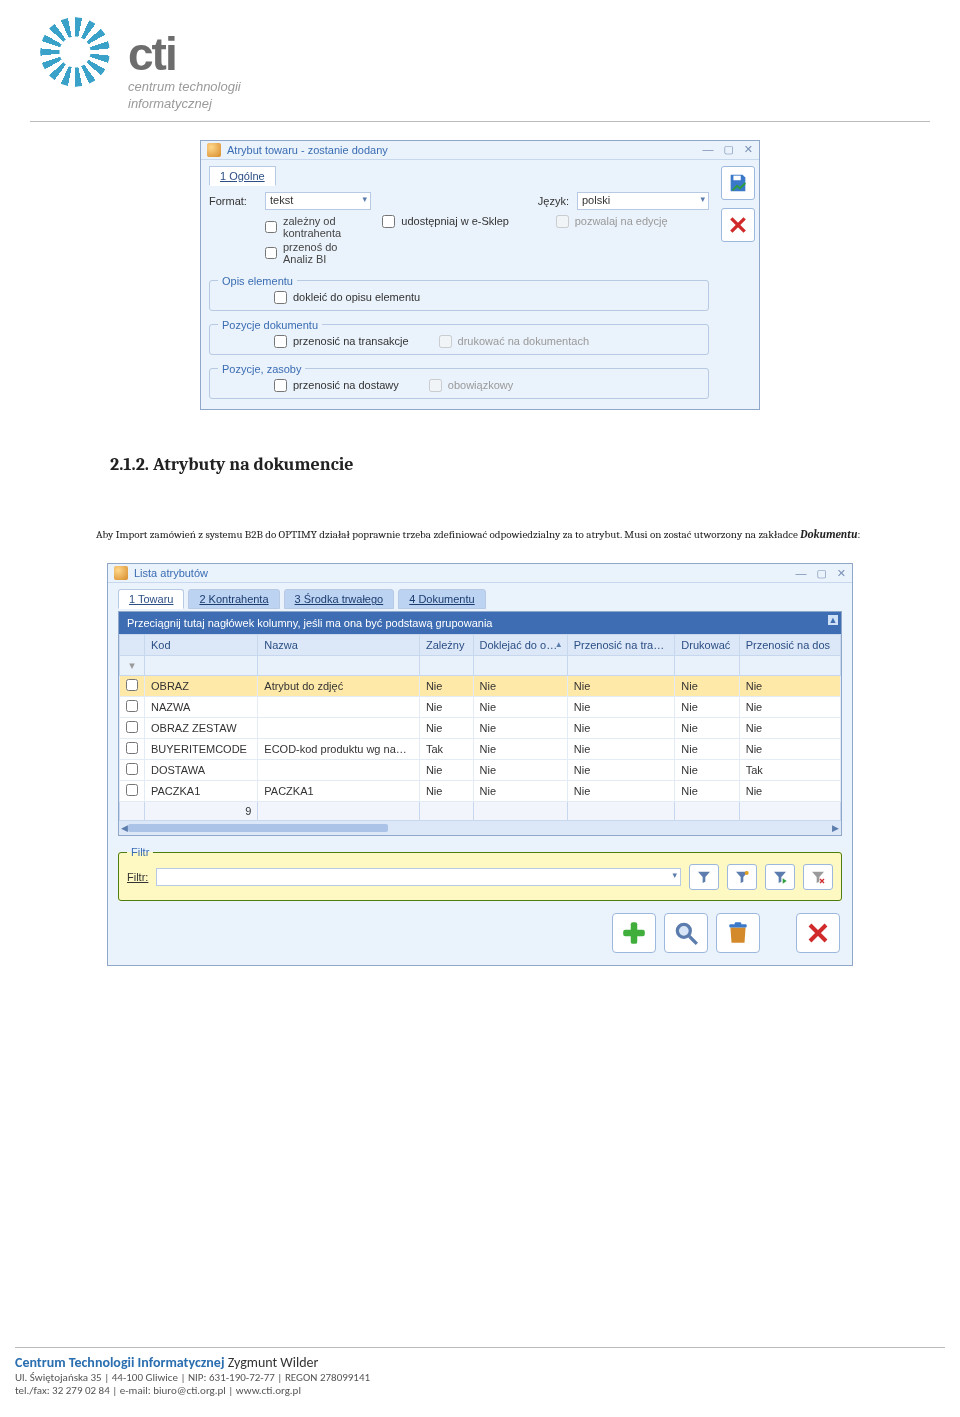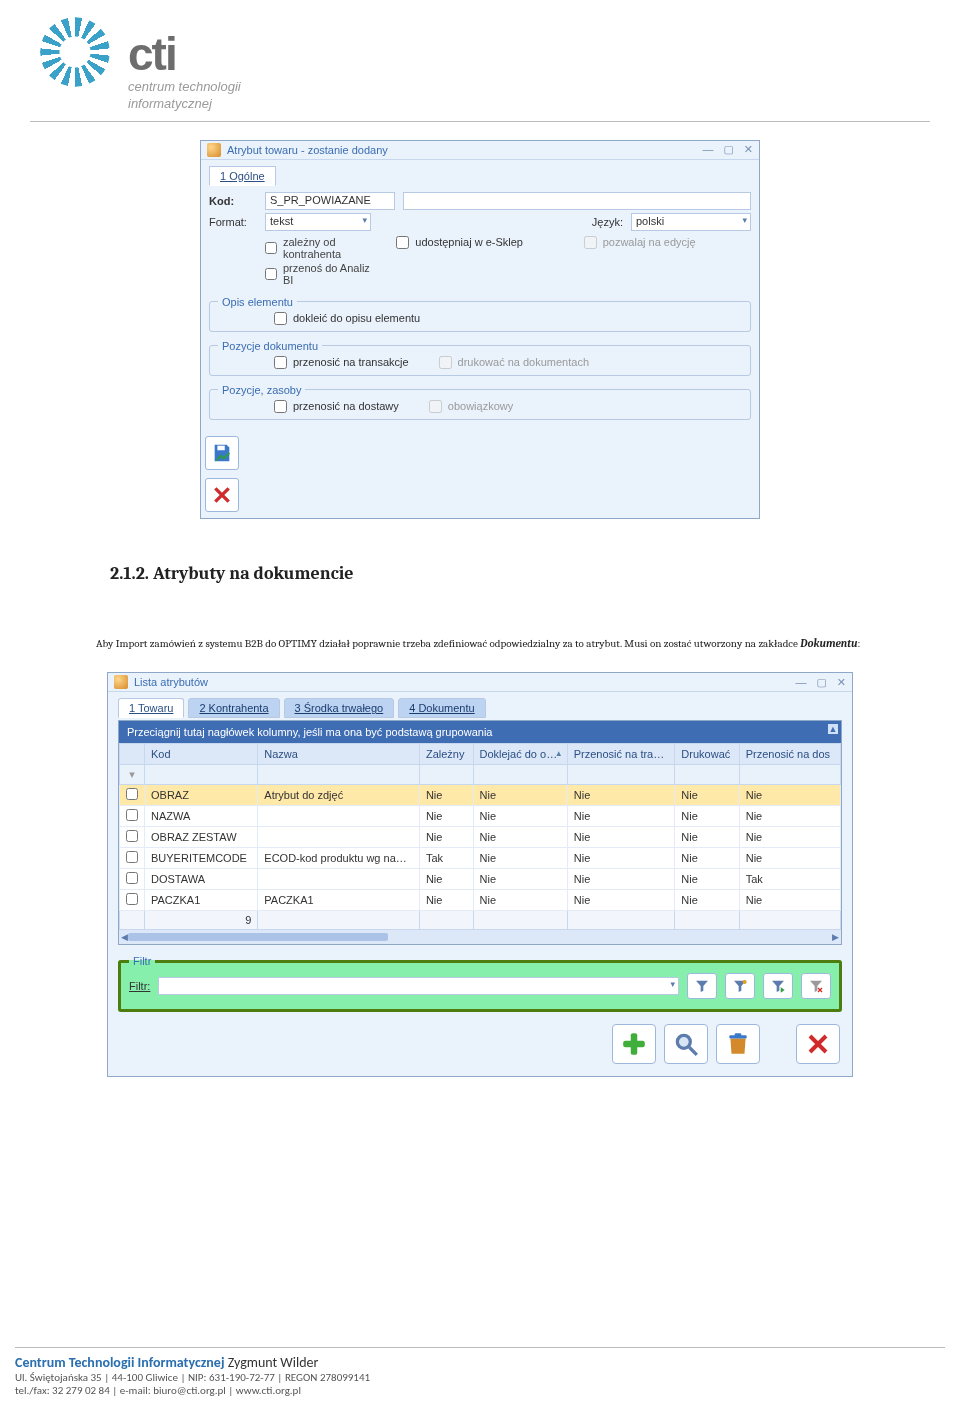--- a/index.html
+++ b/index.html
@@ -70,21 +70,21 @@
   .dlg-titlebar .t-left { display:flex; align-items:center; gap:6px; }
   .win-icon {
     width:14px; height:14px;
     display:inline-block;
     background: radial-gradient(circle at 30% 30%, #ffd78a, #d68a2a);
     border-radius:2px;
   }
   .winbtns { display:flex; gap:10px; color:#7a91b5; }
   .winbtns span { cursor:default; }
 
-  .dlg-body { display:flex;flex-direction:column; }
+  .dlg-body { display:flex; }
   .dlg-main { flex:1; padding:6px 8px 10px 8px; }
   .dlg-sidebar {
     width: 42px;
     display:flex; flex-direction:column; gap:8px;
     padding:6px 4px;
   }
   .sidebar-btn {
     width:34px; height:34px;
     border:1px solid #9cb8dc;
     border-radius:3px;
@@ -211,25 +211,25 @@
     display:flex; align-items:center; justify-content:space-between;
     padding:0 2px;
     color:#5b7cad;
     font-size:9px;
   }
   .grid-hscroll .bar {
     flex:0 0 260px; height:8px; background:#aac3e6; border-radius:2px;
   }
 
   fieldset.filtrgrp {
-    border:3px solid #4d7c0f;
+    border:1px solid #4d7c0f;
     border-radius:3px;
     margin:10px 6px 6px 6px;
     padding:6px 8px 10px 8px;
-    background:#86efac;
+    background:#fef9c3;
   }
   fieldset.filtrgrp legend { color:#3a6db3; padding:0 4px; font-size:11px;}
   .filtr-row { display:flex; align-items:center; gap:8px; }
   .filtr-row .combo { flex:1; }
   .toolbtn {
     width:30px; height:26px;
     border:1px solid #9cb8dc;
     border-radius:3px;
     background:#fff;
     display:flex; align-items:center; justify-content:center;
@@ -291,30 +291,25 @@
       <span>✕</span>
     </div>
   </div>
   <div class="dlg-body">
     <div class="dlg-main">
       <div class="tabstrip">
         <div class="tab active"><span class="u">1 Ogólne</span></div>
       </div>
 
       <div class="frm-row">
-        <label class="bold">Kod:</label>
-        <div class="txtbox" style="width:130px">S_PR_POWIAZANE</div>
-        <div class="txtbox" style="flex:1; min-width:200px"></div>
-      </div>
-      <div class="frm-row">
         <label>Format:</label>
         <div class="combo" style="width:106px">tekst</div>
         <div style="flex:1"></div>
         <label style="width:auto">Język:</label>
-        <div class="combo" style="width:120px">polski</div>
+        <div class="combo" style="width:132px">polski</div>
       </div>
       <div style="display:flex; gap:20px;">
         <div style="flex:1">
           <div class="chkline">
               <input type="checkbox" style="">
               <span>zależny od kontrahenta</span>
             </div>
           <div class="chkline">
               <input type="checkbox" style="">
               <span>przenoś do Analiz BI</span>

